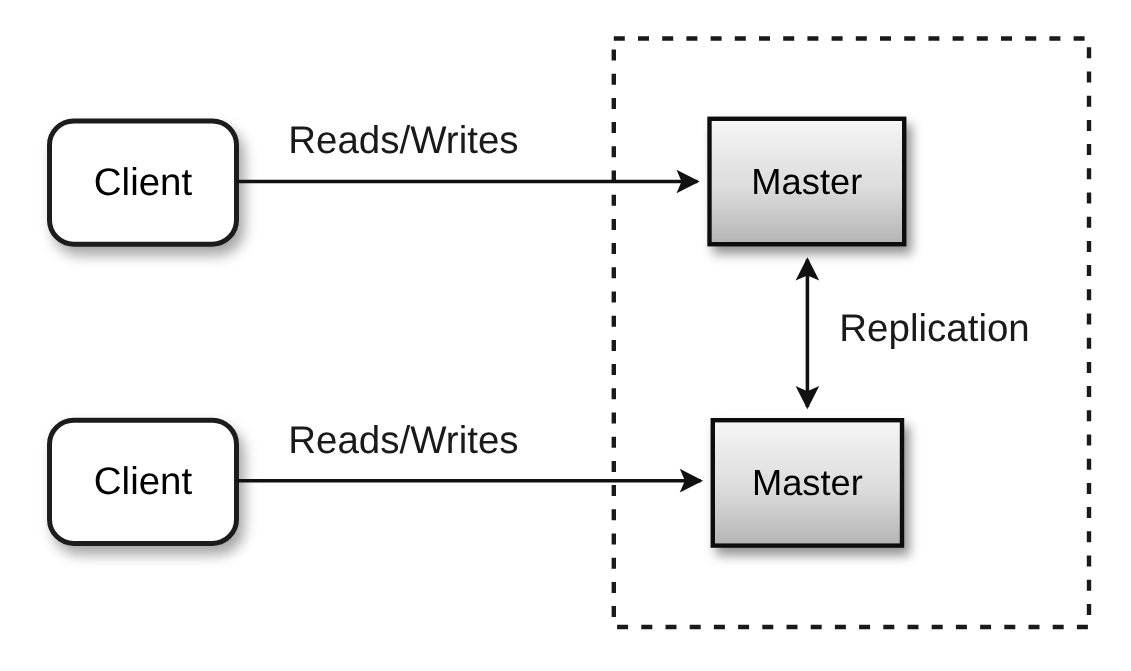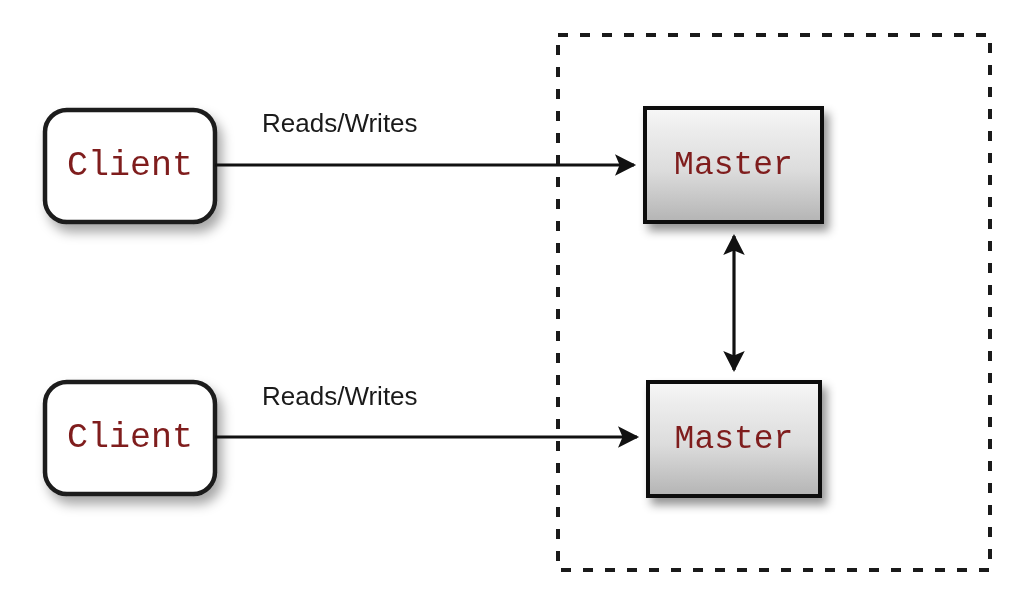--- a/index.html
+++ b/index.html
@@ -23,34 +23,34 @@
     top: 0;
     width: 1028px;
     height: 610px;
     display: block;
   }
   .node-label {
     position: absolute;
     display: flex;
     align-items: center;
     justify-content: center;
-    font-family: Liberation Mono, monospace;
-    color: #7f1d1d;
+    font-family: Liberation Sans, sans-serif;
+    color: #000000;
     pointer-events: none;
     white-space: nowrap;
   }
   .edge-label {
     position: absolute;
     font-family: "Liberation Sans", sans-serif;
     color: #1a1a1a;
     white-space: nowrap;
   }
   .client-label { font-size: 35px; }
   .master-label { font-size: 33px; }
-  .rw-label { font-size: 26px; }
+  .rw-label { font-size: 35px; }
   .repl-label { font-size: 35px; }
 </style>
 </head>
 <body>
 
 <div id="canvas">
 
   <svg id="diagram-svg" viewBox="0 0 1028 610">
     <defs>
       <linearGradient id="masterGrad" x1="0" y1="0" x2="0" y2="1">
@@ -106,14 +106,15 @@
   <div class="node-label client-label" style="left:45px; top:382px; width:170px; height:112px;">Client</div>
 
   <div class="node-label master-label" style="left:645px; top:108px; width:177px; height:114px;">Master</div>
 
   <div class="node-label master-label" style="left:648px; top:382px; width:172px; height:114px;">Master</div>
 
   <div class="edge-label rw-label" style="left:262px; top:108px;">Reads/Writes</div>
 
   <div class="edge-label rw-label" style="left:262px; top:381px;">Reads/Writes</div>
 
+  <div class="edge-label repl-label" style="left:763px; top:279px;">Replication</div>
 
 </div>
 
 </body></html>

